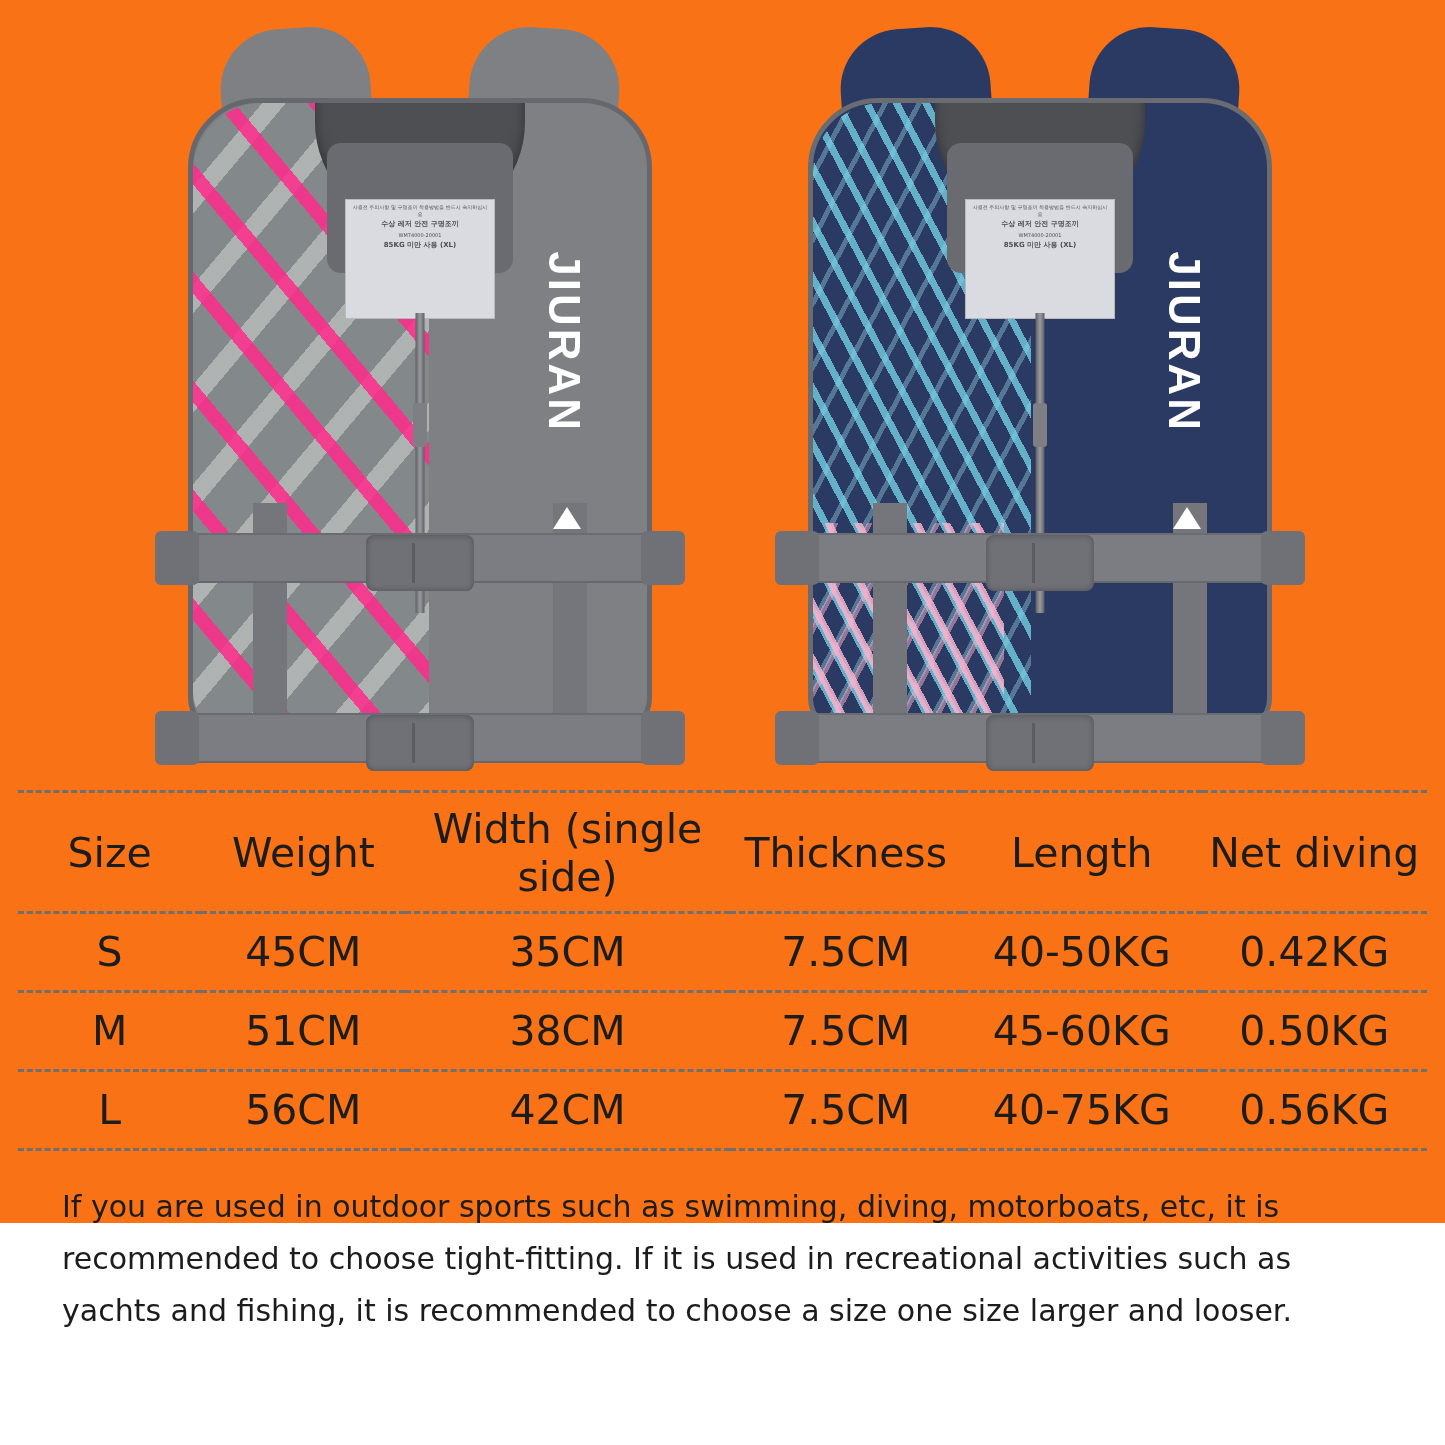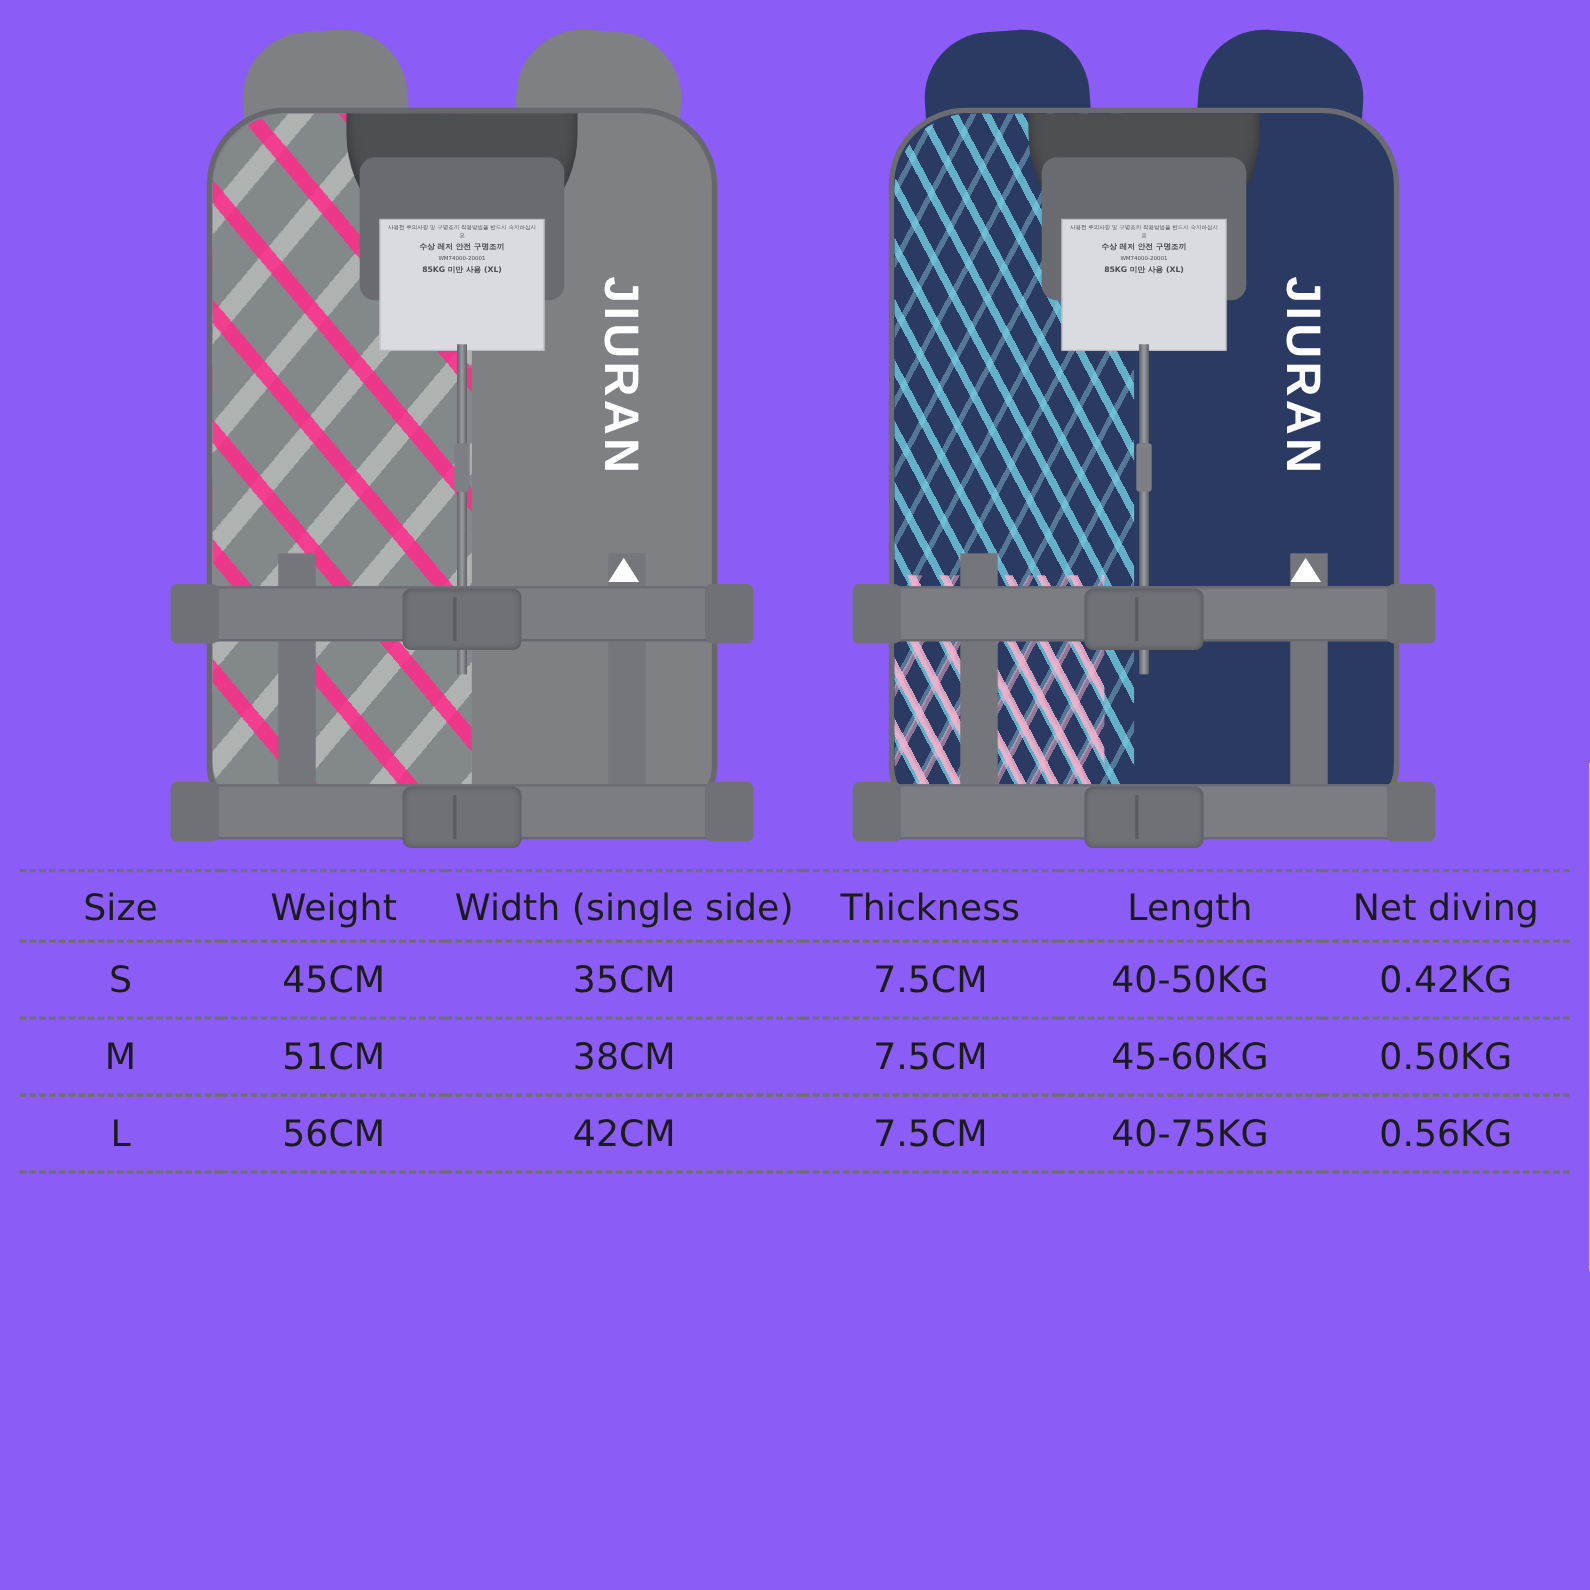--- a/index.html
+++ b/index.html
@@ -10,22 +10,22 @@
   body {
     width: 1445px;
     height: 1445px;
     font-family: "DejaVu Sans", sans-serif;
     color: #1a1a1a;
     overflow: hidden;
   }
   .page {
     position: relative;
     width: 1445px;
-    height: 1445px;
-    background: #8b5cf6;
+    height: 1223px;
+    background: #f97316;
   }
 
   
   .product-area {
     position: relative;
     width: 1445px;
     height: 790px;
   }
   .vest {
     position: absolute;
@@ -234,21 +234,21 @@
     margin: 0 18px;
     width: 1409px;
   }
   table.size-table {
     width: 100%;
     border-collapse: collapse;
     table-layout: fixed;
   }
   table.size-table td, table.size-table th {
     text-align: center;
-    font-size: 33px;
+    font-size: 41px;
     font-weight: normal;
     color: #1c1c1c;
     padding: 14px 0 14px;
     border-bottom: 3px dashed #6f6f6f;
     font-family: "DejaVu Sans", sans-serif;
   }
   table.size-table thead th {
     border-top: 3px dashed #6f6f6f;
     padding-top: 12px;
     padding-bottom: 10px;
@@ -393,14 +393,15 @@
           <td>56CM</td>
           <td>42CM</td>
           <td>7.5CM</td>
           <td>40-75KG</td>
           <td>0.56KG</td>
         </tr>
       </tbody>
     </table>
   </div>
 
+  <p class="note">If you are used in outdoor sports such as swimming, diving, motorboats, etc, it is recommended to choose tight-fitting. If it is used in recreational activities such as yachts and fishing, it is recommended to choose a size one size larger and looser.</p>
 
 </div>
 
 </body></html>

